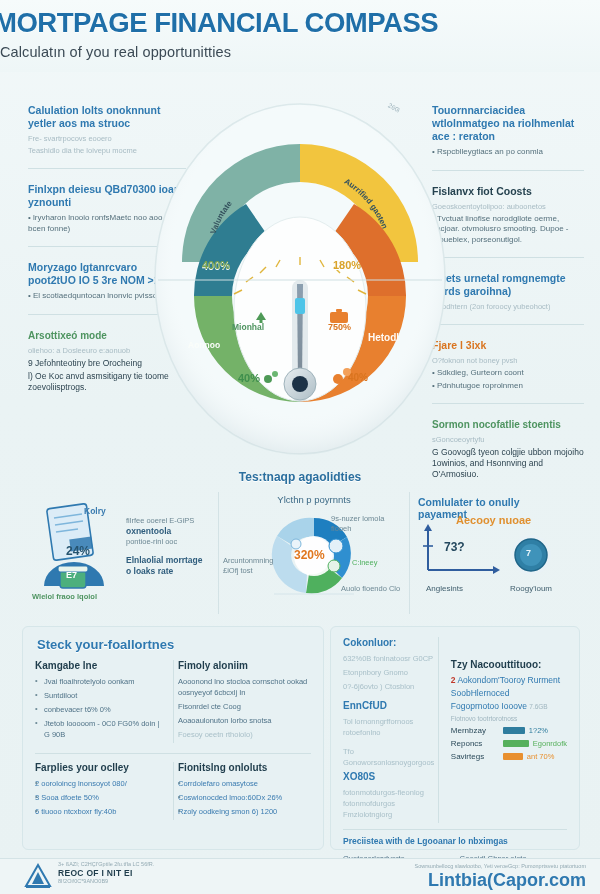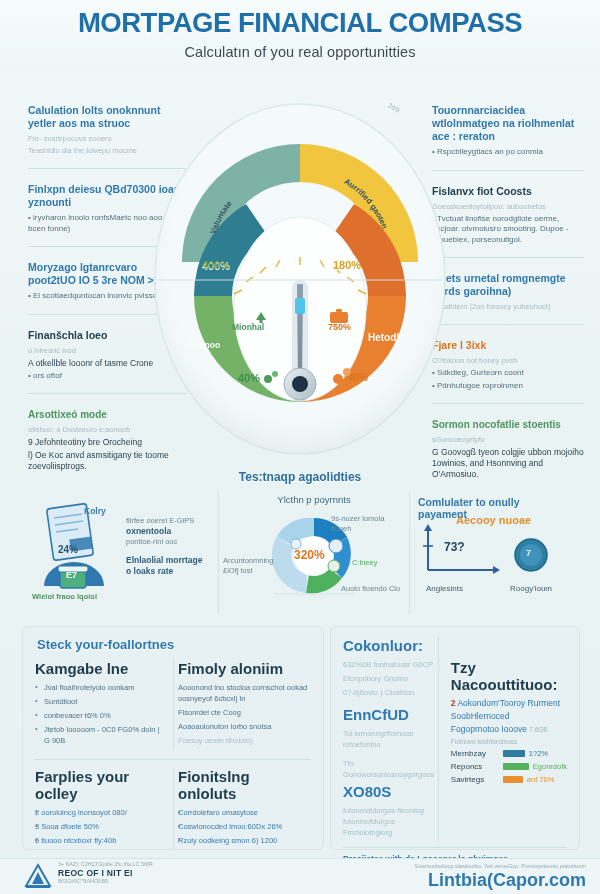--- a/index.html
+++ b/index.html
@@ -9,21 +9,21 @@
     background:#eef5f6;
     position:relative;
   }
   .page{
     position:absolute;inset:0;
     background:linear-gradient(180deg,#f2f8f9 0%,#eaf3f4 45%,#e9f2f3 100%);
   }
   
   .header{position:absolute;top:0;left:0;width:600px;height:72px;
     background:linear-gradient(180deg,#f6fbfb 0%,#eef6f7 100%);
-    text-align:center;}
+    }
   .title{
     margin-top:8px;
     font-family:"Liberation Sans",sans-serif;
     font-weight:bold;font-size:27px;letter-spacing:-0.5px;
     color:#1f6fa8;
     text-shadow:0 1px 0 rgba(255,255,255,.8);
     transform:scaleX(1.02);
   }
   .subtitle{
     margin-top:5px;font-size:14.5px;color:#3b4a55;
@@ -60,21 +60,21 @@
   .tiny{font-size:6.5px;color:#9fb6bf;}
   
   .panel{position:absolute;background:#e7f1f3;border:1px solid #d6e6e9;border-radius:6px;}
   .pLeft{left:22px;top:626px;width:300px;height:222px;}
   .pRight{left:330px;top:626px;width:248px;height:222px;}
   .pTitle{font-size:13px;font-weight:bold;color:#2f79b0;margin:10px 0 8px 14px;
     text-shadow:0 1px 0 #fff;}
   .twoCol{display:flex;padding:0 12px;}
   .cHalf{width:50%;padding-right:8px;box-sizing:border-box;}
   .cHalf.divL{border-left:1px solid #cfe0e3;padding-left:4px;padding-right:0;}
-  .sh{font-size:15px;font-weight:bold;color:#1f3d4c;margin-bottom:5px;}
+  .sh{font-size:10px;font-weight:bold;color:#1f3d4c;margin-bottom:5px;}
   .li{font-size:7.5px;color:#4f7287;line-height:11px;margin:3px 0;position:relative;padding-left:9px;}
   .li:before{content:"•";position:absolute;left:0;top:-1px;color:#6f8c98;}
   .li.nob{padding-left:0;}
   .li.nob:before{content:"";}
   .li.num{padding-left:0;color:#3a7bb0;}
   .li.fade{color:#a9c0c9;}
   .hr{height:1px;background:#cfe0e3;margin:10px 12px 8px 12px;}
   .barRow{display:flex;align-items:center;font-size:8px;color:#2b4a5a;margin:4px 0;}
   .barRow .nm{width:52px;}
   .barRow .bar{height:7px;border-radius:1px;margin-right:4px;}
@@ -111,26 +111,20 @@
     <div class="blk sep">
       <div class="h-blue">Finlxpn deiesu QBd70300 ioar yznounti</div>
       <div class="body-t blurTxt">• lryvharon lnooio ronfsMaetc noo aoo ietlo bcen fonne)</div>
     </div>
 
     <div class="blk sep">
       <div class="h-blue">Moryzago lgtanrcvaro poot2tUO IO 5 3re NOM &gt;1Um</div>
       <div class="body-t blurTxt">• El scotiaedquntocan lnonvic pvissono</div>
     </div>
 
-    <div class="blk sep">
-      <div class="h-dark">Finanšchla loeo</div>
-      <div class="faint blurTxt">o lvirearic lvod</div>
-      <div class="body-d">A otkellble looonr of tasme Crone</div>
-      <div class="body-t blurTxt">• ors oftof</div>
-    </div>
 
     <div class="blk">
       <div class="h-green">Arsottixeó mode</div>
       <div class="faint blurTxt">oliehoo: a Dosleeuro e:aonuob</div>
       <div class="body-d">9 Jefohnteotiny bre Orocheing</div>
       <div class="body-d">l) Oe Koc anvd asmsitigany tie toome zoevoliisptrogs.</div>
     </div>
   </div>
 
   <div class="colRight">
@@ -275,21 +269,21 @@
           <line x1="20" y1="18" x2="48" y2="14"></line>
           <line x1="21" y1="25" x2="49" y2="21"></line>
           <line x1="22" y1="32" x2="44" y2="29"></line>
         </g>
         <rect x="36" y="38" width="22" height="12" fill="#2f79b0" opacity=".85" transform="rotate(-8 47 44)"></rect>
         <path d="M 10 86 A 30 24 0 0 1 70 86 Z" fill="#2f79b0"></path>
         <rect x="26" y="70" width="26" height="18" rx="3" fill="#4caf7d" stroke="#2f79b0" stroke-width="1.4"></rect>
         <rect x="24" y="66" width="30" height="6" rx="2" fill="#e8f4ec" stroke="#2f79b0" stroke-width="1.2"></rect>
       </svg>
       <div style="position:absolute;left:62px;top:14px;font-size:8.5px;font-weight:bold;color:#3a7bb0;">Kolry</div>
-      <div style="position:absolute;left:36px;top:52px;font-size:10px;font-weight:bold;color:#25536f;">24%</div>
+      <div style="position:absolute;left:44px;top:52px;font-size:12px;font-weight:bold;color:#25536f;">24%</div>
       <div style="position:absolute;left:44px;top:78px;font-size:9px;font-weight:bold;color:#ffffff;">E7</div>
       <div style="position:absolute;left:10px;top:100px;font-size:7.5px;font-weight:bold;color:#4e9460;">Wlelol fraoo lqoiol</div>
 
       <div style="position:absolute;left:104px;top:24px;width:88px;">
         <div class="smTxt blurTxt">filrfee ooerel E-GiPS</div>
         <div class="smTxtB">oxnentoola</div>
         <div class="smTxt blurTxt">pontioe-rinl ooc</div>
         <div class="smTxtB" style="margin-top:8px;">Elnlaolial morrtage</div>
         <div class="smTxtB">o loaks rate</div>
       </div>

